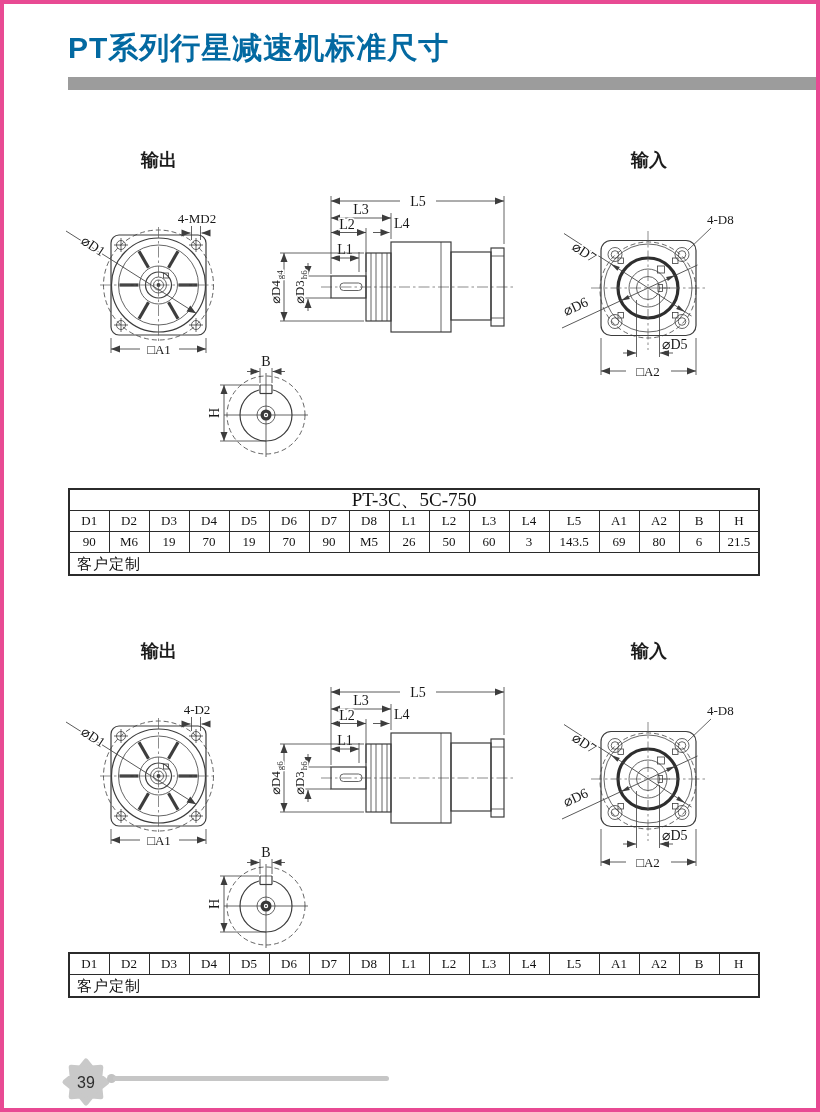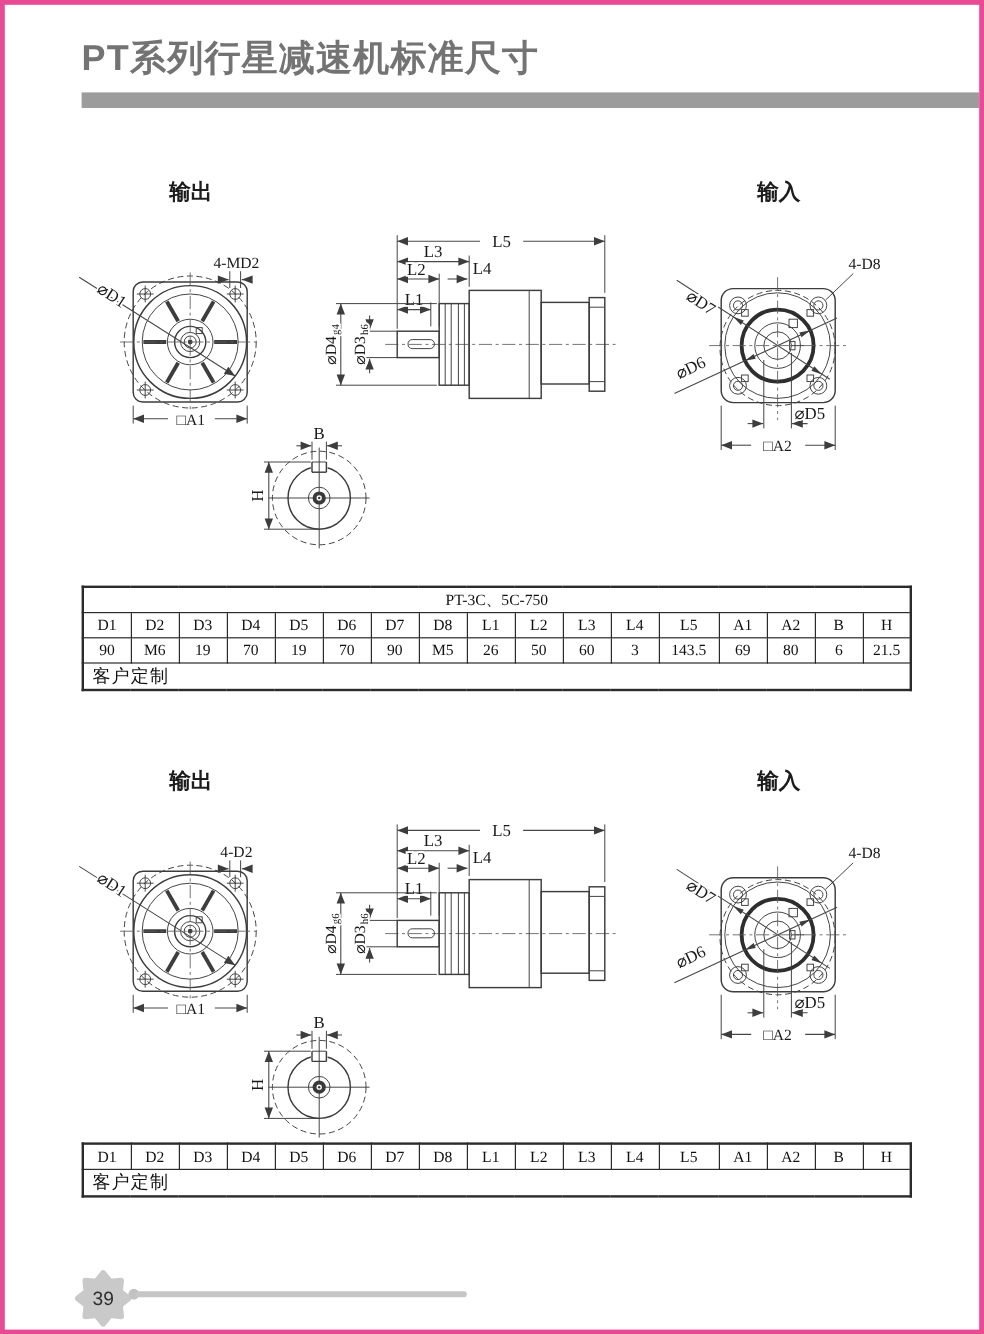--- a/index.html
+++ b/index.html
@@ -1,19 +1,19 @@
 <!DOCTYPE html>
 <html><head>
 <meta charset="utf-8">
 <style>
   html,body{margin:0;padding:0;background:#fff;}
   .page{position:relative;width:820px;height:1112px;background:#ffffff;box-sizing:border-box;
         border:4px solid #e84a93;overflow:hidden;font-family:"Liberation Sans",sans-serif;}
   .page-title{position:absolute;left:64px;top:24px;font-size:30px;font-weight:bold;
-        color:#737373;letter-spacing:1px;font-family:"Liberation Sans",sans-serif;}
+        color:#0369a1;letter-spacing:1px;font-family:"Liberation Sans",sans-serif;}
   .accent-bar{position:absolute;left:64px;top:73px;width:748px;height:13px;background:#9c9c9c;}
   .section-svg{position:absolute;left:40px;}
   
   .ol{fill:none;stroke:#3d3d3d;stroke-width:1.2;}
   .tl{fill:none;stroke:#3d3d3d;stroke-width:0.8;}
   .dim{fill:none;stroke:#474747;stroke-width:0.9;}
   .dash{stroke-dasharray:5 3;}
   .cl{fill:none;stroke:#5a5a5a;stroke-width:0.7;stroke-dasharray:11 3 2.5 3;}
   .spoke{stroke:#3d3d3d;stroke-width:3.2;}
   .thickring{fill:none;stroke:#2e2e2e;stroke-width:3.2;}
@@ -21,21 +21,21 @@
         paint-order:stroke;stroke:#ffffff;stroke-width:3px;}
   text.small-lab{font-family:"Liberation Serif",serif;font-size:13px;fill:#191919;
         paint-order:stroke;stroke:#ffffff;stroke-width:3px;}
   text.cn{font-family:"Liberation Sans",sans-serif;font-size:18px;font-weight:bold;fill:#1c1c1c;
         paint-order:stroke;stroke:#fff;stroke-width:0;}
   
   table.dim-table{position:absolute;left:64px;width:690px;border-collapse:collapse;table-layout:fixed;
         font-family:"Liberation Serif",serif;color:#111;background:#fff;border:2px solid #2b2b2b;}
   table.dim-table td,table.dim-table th{border:1px solid #2b2b2b;text-align:center;padding:0;
         font-weight:normal;font-size:13px;height:20px;line-height:20px;}
-  table.dim-table .t-title td{font-size:13px;height:20px;}
+  table.dim-table .t-title td{font-size:19px;height:20px;}
   table.dim-table .t-footer td{text-align:left;padding-left:7px;font-size:15px;height:21px;letter-spacing:1px;margin-left:42px;}
   
   .gear{position:absolute;left:56px;top:1052px;}
   .gear-num{font-family:"Liberation Sans",sans-serif;font-size:16px;fill:#2e2e2e;}
   .foot-dot{position:absolute;left:103px;top:1070px;width:9px;height:9px;border-radius:50%;background:#c2c2c2;}
   .foot-line{position:absolute;left:109px;top:1072px;width:276px;height:5px;background:#c6c6c6;border-radius:3px;}
 </style>
 </head>
 <body>
 

